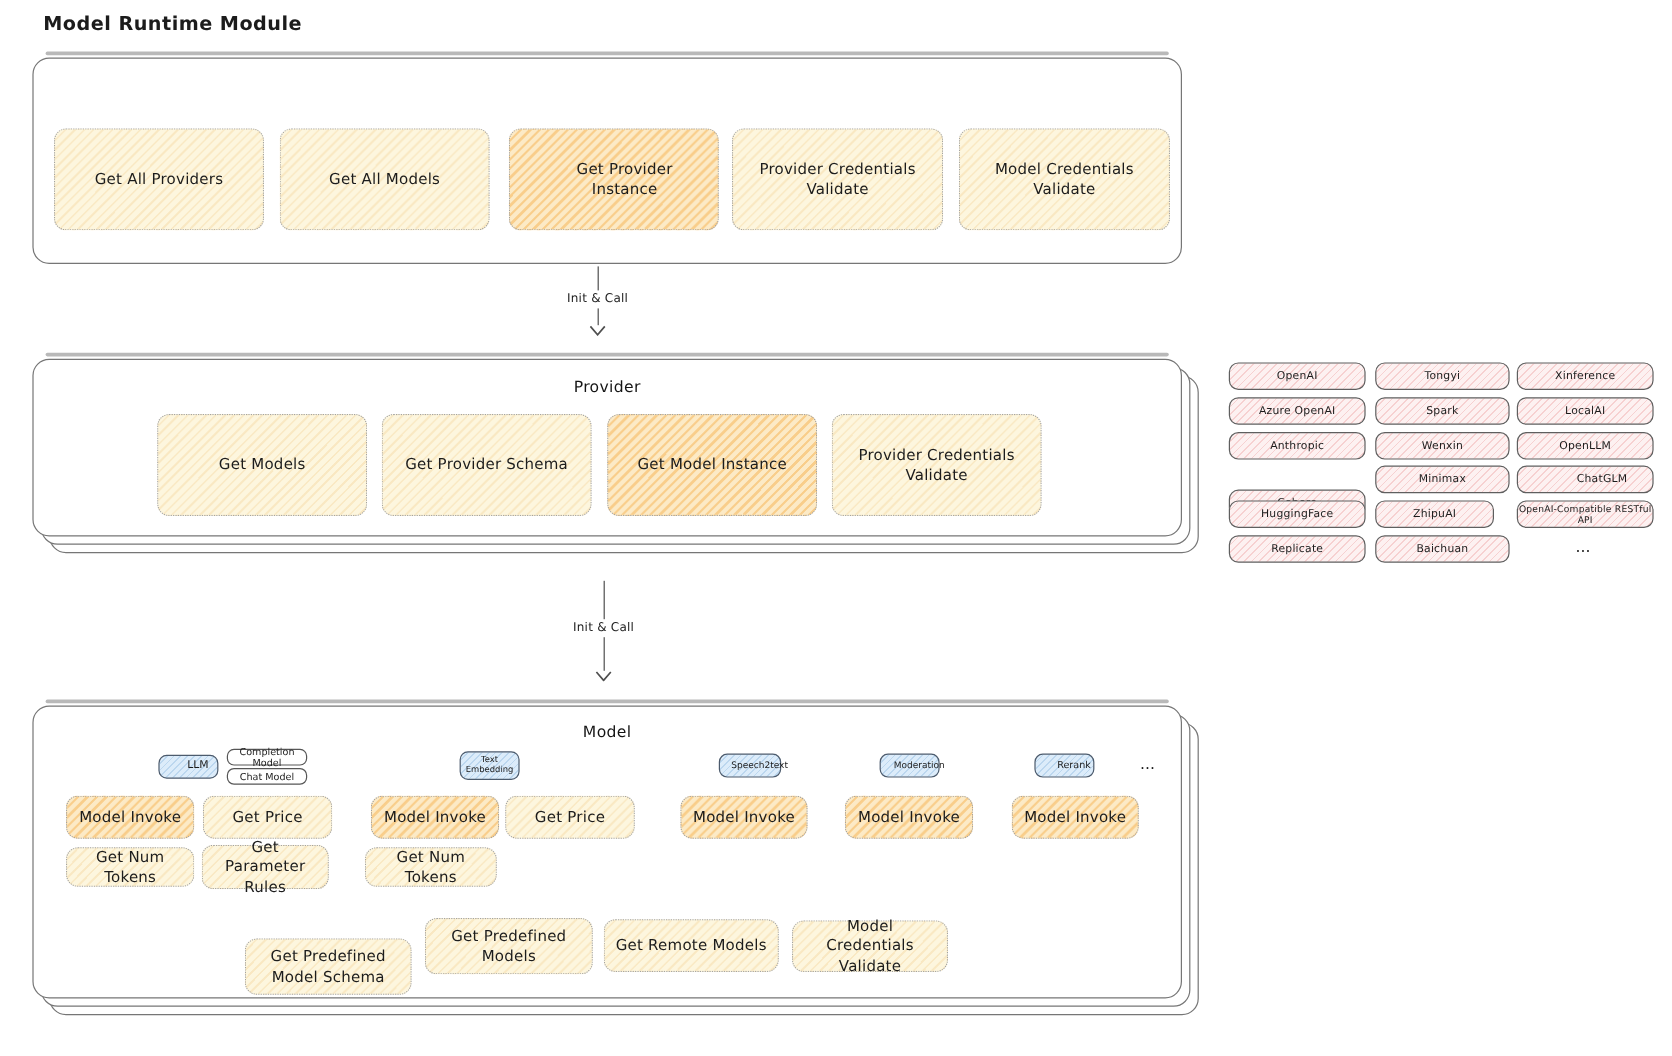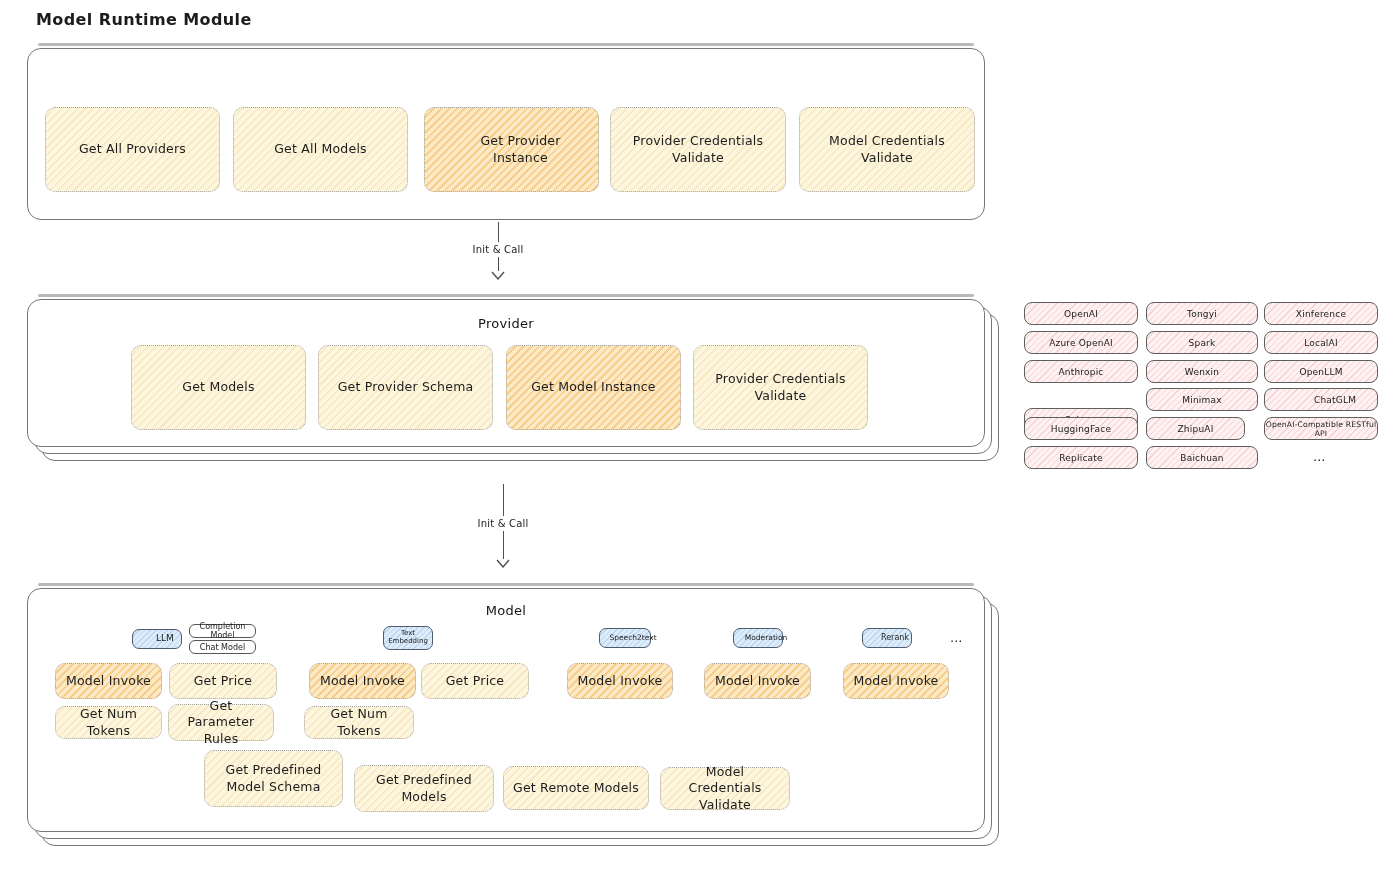--- a/index.html
+++ b/index.html
@@ -132,19 +132,19 @@
     <div class="btn hl" style="left:281px;top:74px;width:107px;height:36px;">Model Invoke</div>
     <div class="btn" style="left:393px;top:74px;width:108px;height:36px;">Get Price</div>
     <div class="btn hl" style="left:539px;top:74px;width:106px;height:36px;">Model Invoke</div>
     <div class="btn hl" style="left:676px;top:74px;width:107px;height:36px;">Model Invoke</div>
     <div class="btn hl" style="left:815px;top:74px;width:106px;height:36px;">Model Invoke</div>
 
     <div class="btn" style="left:27px;top:117px;width:107px;height:33px;">Get Num Tokens</div>
     <div class="btn" style="left:140px;top:115px;width:106px;height:37px;">Get Parameter Rules</div>
     <div class="btn" style="left:276px;top:117px;width:110px;height:33px;">Get Num Tokens</div>
 
-    <div class="btn" style="left:176px;top:161px;width:139px;height:57px;">Get Predefined Model Schema</div>
+    <div class="btn" style="left:176px;top:193px;width:139px;height:47px;">Get Predefined Model Schema</div>
     <div class="btn" style="left:326px;top:176px;width:140px;height:47px;">Get Predefined Models</div>
     <div class="btn" style="left:475px;top:177px;width:146px;height:44px;">Get Remote Models</div>
     <div class="btn" style="left:632px;top:178px;width:130px;height:43px;">Model Credentials Validate</div>
   </div>
 
 </div>
 
 </body></html>

